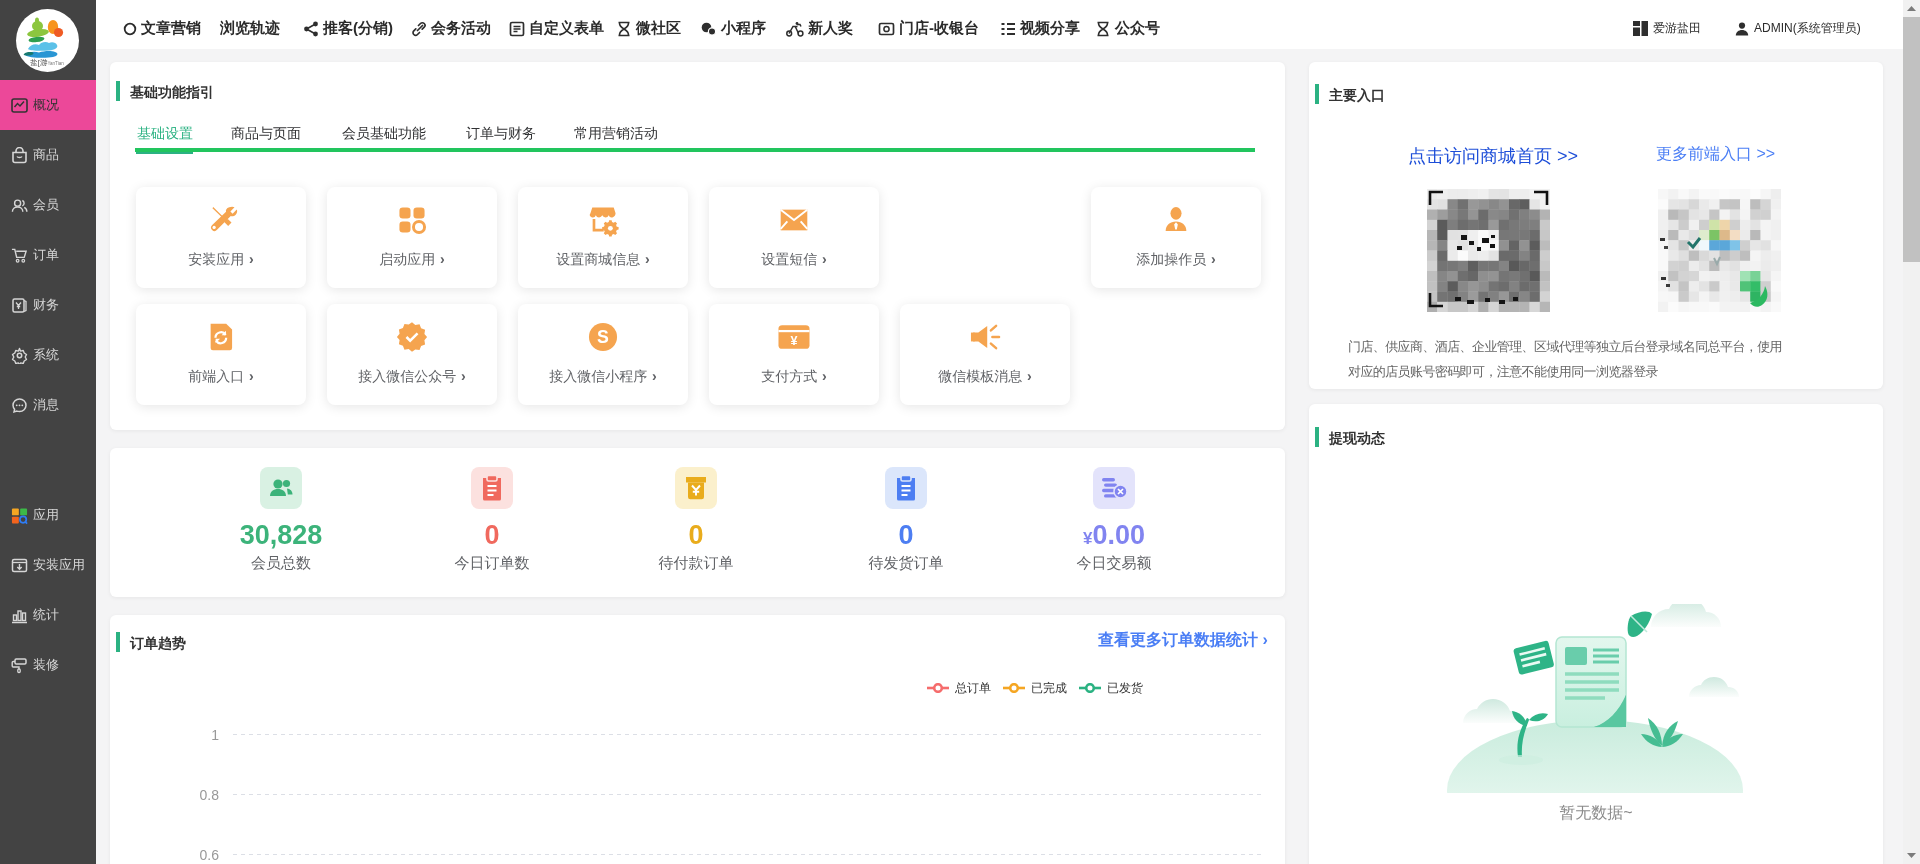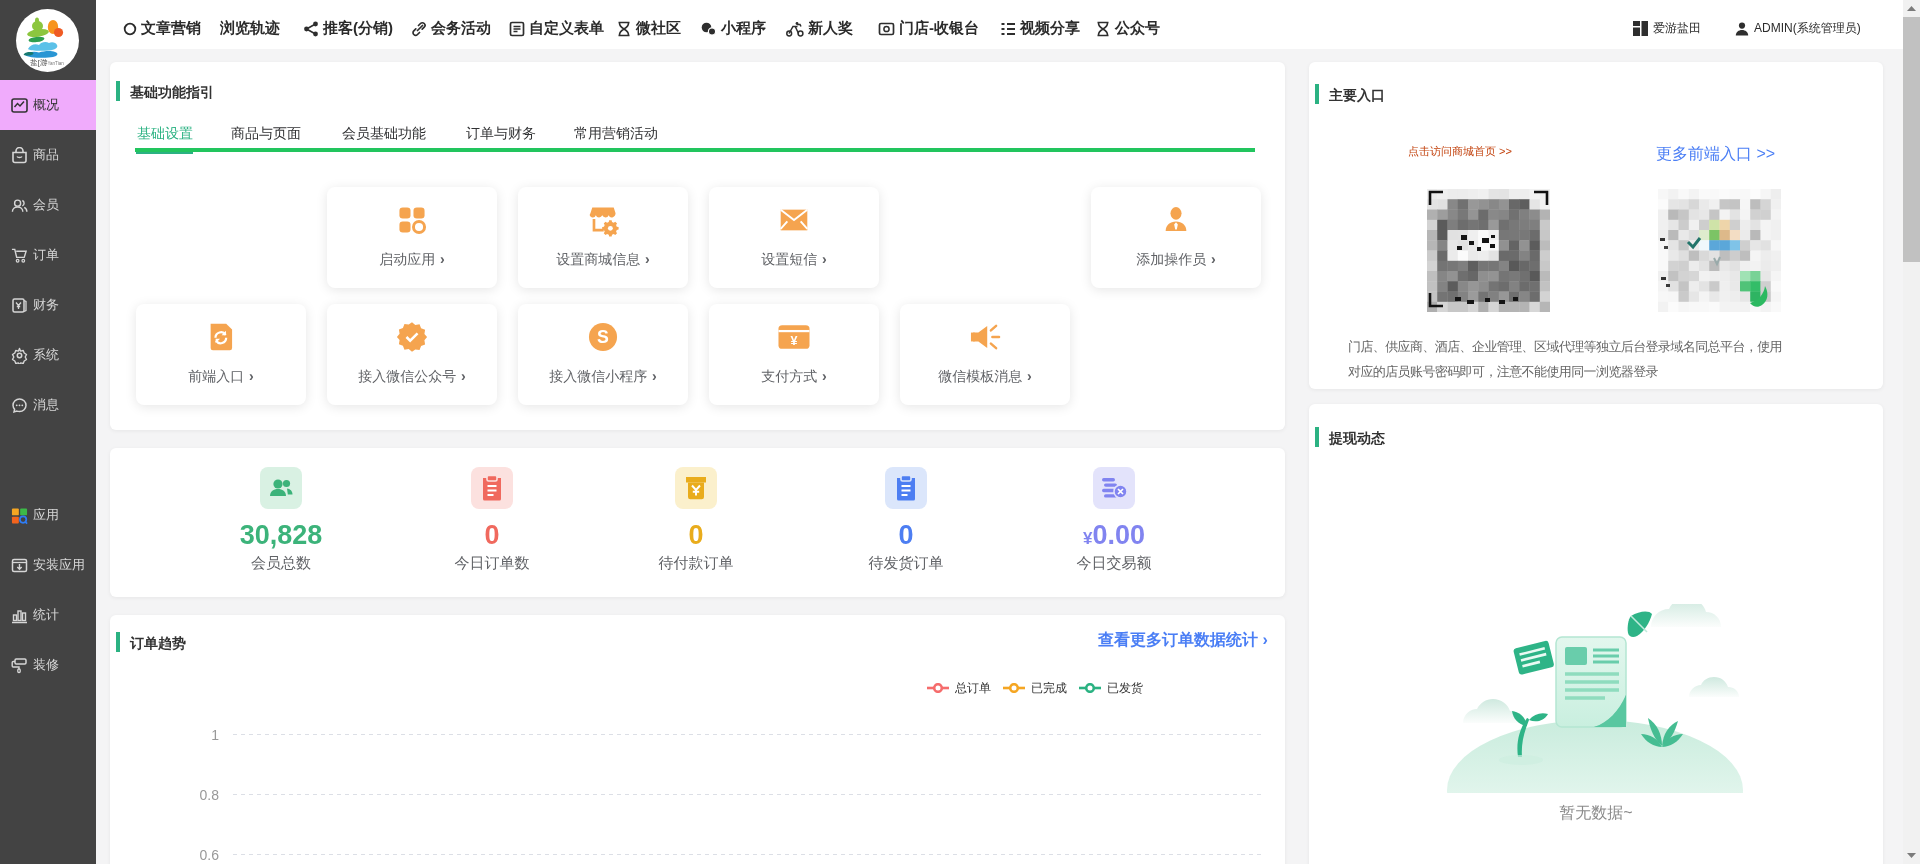--- a/index.html
+++ b/index.html
@@ -9,21 +9,21 @@
 .card { position:absolute; background:#fff; border-radius:6px; box-shadow:0 1px 4px rgba(0,0,0,0.06); }
 .ctitle { position:absolute; font-size:14px; font-weight:bold; color:#333; }
 .ctitle:before { content:""; position:absolute; left:-14px; top:-3px; width:4px; height:20px; background:#2bb282; }
 
 .nav { position:absolute; top:8px; height:41px; display:flex; align-items:center; color:#2b2b2b; font-size:15px; font-weight:bold; }
 .nav .ic { margin-right:4px; display:inline-flex; }
 
 .sitem { position:absolute; left:0; width:96px; height:50px; color:#d8d8d8; font-size:13px; display:flex; align-items:center; }
 .sitem .ic { position:absolute; left:11px; width:17px; height:17px; display:flex; }
 .sitem .tx { position:absolute; left:33px; }
-.sitem.active { background:#f0abfc; color:#333; }
+.sitem.active { background:#ec4899; color:#333; }
 
 .tab { font-size:14px; color:#303133; }
 .tab.on { color:#2bb282; }
 
 .tile { position:absolute; width:170px; height:101px; background:#fff; border-radius:8px; box-shadow:0 2px 12px rgba(0,0,0,0.1); text-align:center; }
 .tile .lab { position:absolute; width:100%; top:64px; font-size:14px; color:#606266; }
 .tile .chev { color:#606266; font-weight:bold; font-size:14px; margin-left:1px; }
 .tile svg { width:34px; height:34px; margin-top:16px; }
 
 .stat { position:absolute; width:220px; text-align:center; }
@@ -240,20 +240,27 @@
 <div class="card" id="card1" style="left:110px; top:62px; width:1175px; height:368px;">
   <div class="ctitle" style="left:20px; top:22px;">基础功能指引</div>
   <div style="position:absolute; left:25px; right:30px; top:50px; height:40px; border-bottom:4px solid #22c55e;">
     <span class="tab on" style="position:absolute; left:2px; top:13px;">基础设置</span>
     <span class="tab" style="position:absolute; left:96px; top:13px;">商品与页面</span>
     <span class="tab" style="position:absolute; left:207px; top:13px;">会员基础功能</span>
     <span class="tab" style="position:absolute; left:331px; top:13px;">订单与财务</span>
     <span class="tab" style="position:absolute; left:439px; top:13px;">常用营销活动</span>
     <div style="position:absolute; left:1px; top:40px; width:57px; height:2px; background:#2bb282;"></div>
   </div>
+  <div class="tile" style="left:26px; top:125px;"><svg width="46" height="46" viewBox="0 0 46 46">
+        <g fill="#f5a44f">
+          <path d="M12.5 5.5l17.5 17 2.2-1 5 5-4.5 4.5-5-5 1-2.2-17.3-16.8z"></path>
+          <path d="M34.2 5.8c2.8-1.3 5.7-1 7.1.1l-5.6 5.6 3 3 5.6-5.6c1 1.7.8 4.7-1.4 6.9-1.9 1.9-4.6 2.6-6.7 1.9L17.6 36.3a4.6 4.6 0 11-6.5-6.5L29.8 12c-.7-2.1.6-5 4.4-6.2z"></path>
+        </g>
+        <circle cx="13.7" cy="33" r="2.2" fill="#fff"></circle>
+      </svg><div class="lab">安装应用 <span class="chev">›</span></div></div>
   <div class="tile" style="left:408px; top:125px;"><svg width="46" height="46" viewBox="0 0 46 46">
         <g fill="#f5a44f">
           <path d="M8.5 6h29L40 14c0 2.5-1.5 4.5-3.5 5.2a4.6 4.6 0 01-5.8-2.7 4.7 4.7 0 01-4.4 3 4.7 4.7 0 01-4.3-2.8 4.7 4.7 0 01-4.4 2.8 4.7 4.7 0 01-4.3-3 4.6 4.6 0 01-5.8 2.7C5.5 18.5 4 16.5 6 14z"></path>
           <path d="M9 21.5h3.6V35H24v3.4H9z"></path>
           <path d="M31.3 23.2h3.4l.5 2.4 2.3 1 2.1-1.3 2.4 2.4-1.3 2.1.9 2.3 2.5.5v3.4l-2.5.5-.9 2.3 1.3 2.1-2.4 2.4-2.1-1.3-2.3 1-.5 2.4h-3.4l-.5-2.4-2.3-1-2.1 1.3-2.4-2.4 1.3-2.1-1-2.3-2.4-.5v-3.4l2.4-.5 1-2.3-1.3-2.1 2.4-2.4 2.1 1.3 2.3-1z"></path>
         </g>
         <circle cx="33" cy="34.3" r="3.3" fill="#fff"></circle>
       </svg><div class="lab">设置商城信息 <span class="chev">›</span></div></div>
   <div class="tile" style="left:217px; top:125px;"><svg width="46" height="46" viewBox="0 0 46 46">
         <g fill="#f5a44f">
@@ -397,21 +404,21 @@
       <g stroke="#dcdfe6" stroke-dasharray="4 4">
         <path d="M0 .5h1032"></path>
         <path d="M0 60.5h1032"></path>
         <path d="M0 120.5h1032"></path>
       </g>
     </svg>
 </div>
 
 <div class="card" id="cardA" style="left:1309px; top:62px; width:574px; height:327px;">
   <div class="ctitle" style="left:20px; top:25px;">主要入口</div>
-  <div style="position:absolute; left:99px; top:82px; font-size:11px; color:#c2410c;">点击访问商城首页 &gt;&gt;</div>
+  <div style="position:absolute; left:99px; top:82px; font-size:18px; color:#1d4ed8;">点击访问商城首页 &gt;&gt;</div>
   <div style="position:absolute; left:347px; top:82px; font-size:16px; color:#4a7ef5;">更多前端入口 &gt;&gt;</div>
   <svg style="position:absolute; left:118px; top:127px;" width="123" height="123">
       <rect x="0.0" y="0.0" width="10.65" height="10.65" fill="rgb(236, 236, 236)"></rect>
       <rect x="10.2" y="0.0" width="10.65" height="10.65" fill="rgb(239, 239, 239)"></rect>
       <rect x="20.5" y="0.0" width="10.65" height="10.65" fill="rgb(236, 236, 236)"></rect>
       <rect x="30.8" y="0.0" width="10.65" height="10.65" fill="rgb(236, 236, 236)"></rect>
       <rect x="41.0" y="0.0" width="10.65" height="10.65" fill="rgb(238, 238, 238)"></rect>
       <rect x="51.2" y="0.0" width="10.65" height="10.65" fill="rgb(240, 240, 240)"></rect>
       <rect x="61.5" y="0.0" width="10.65" height="10.65" fill="rgb(228, 228, 228)"></rect>
       <rect x="71.8" y="0.0" width="10.65" height="10.65" fill="rgb(227, 227, 227)"></rect>

